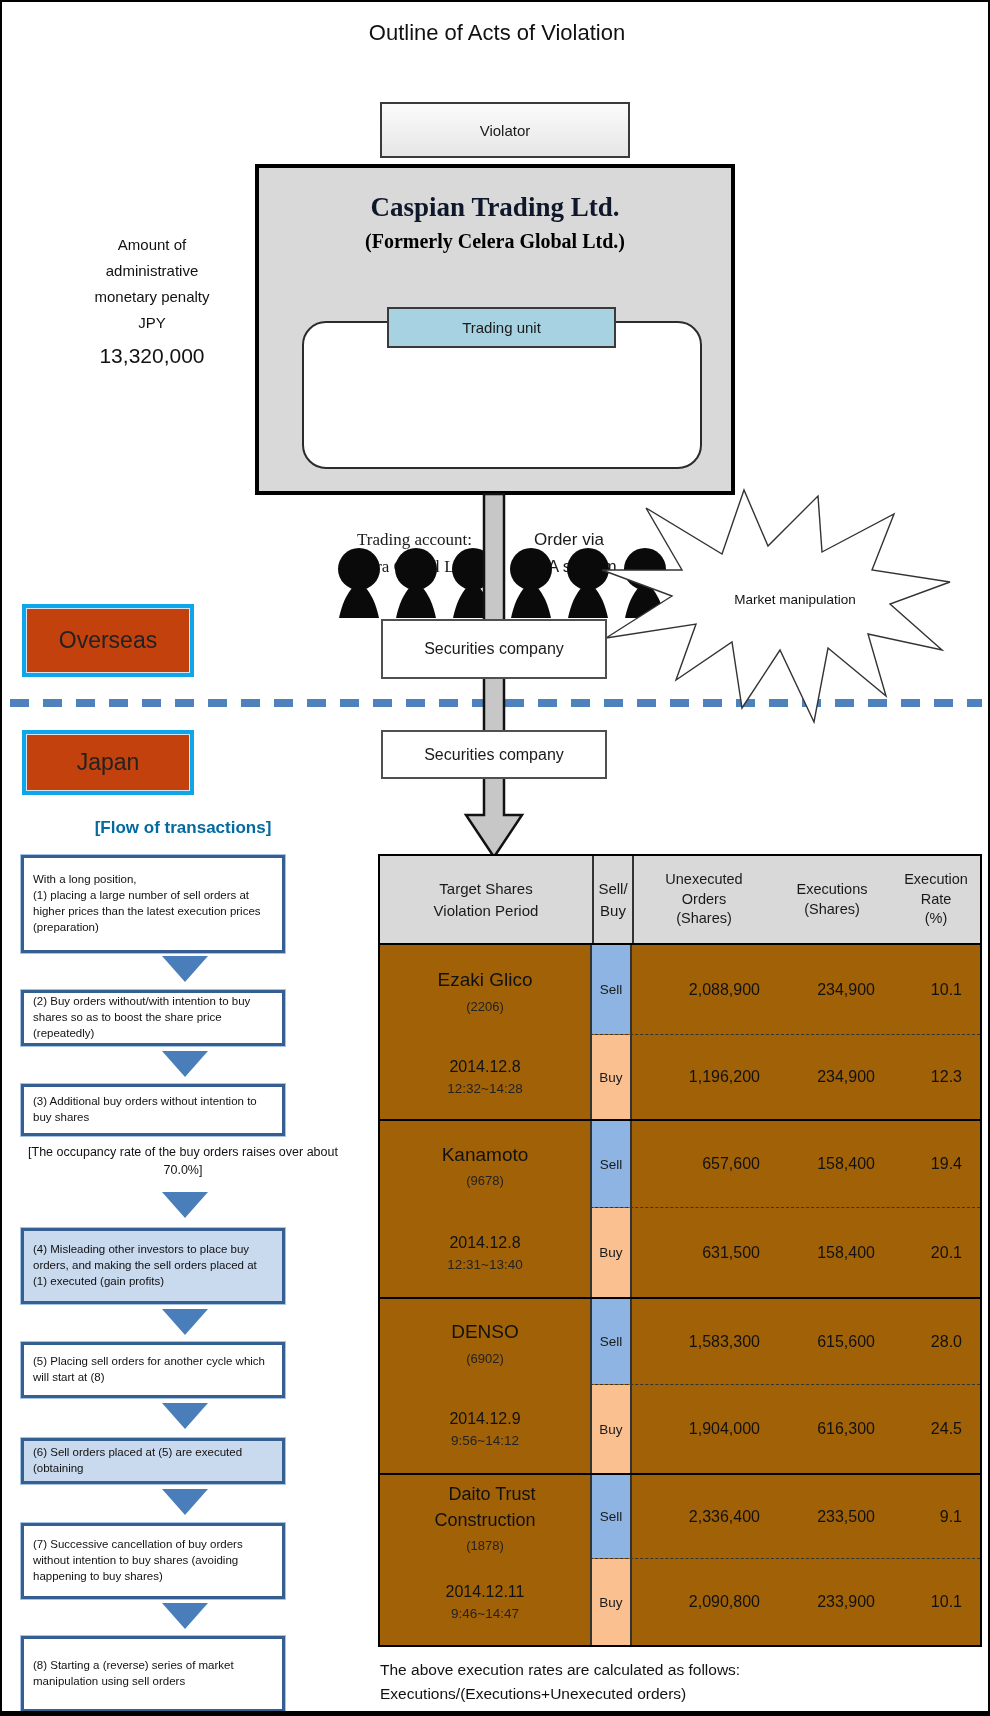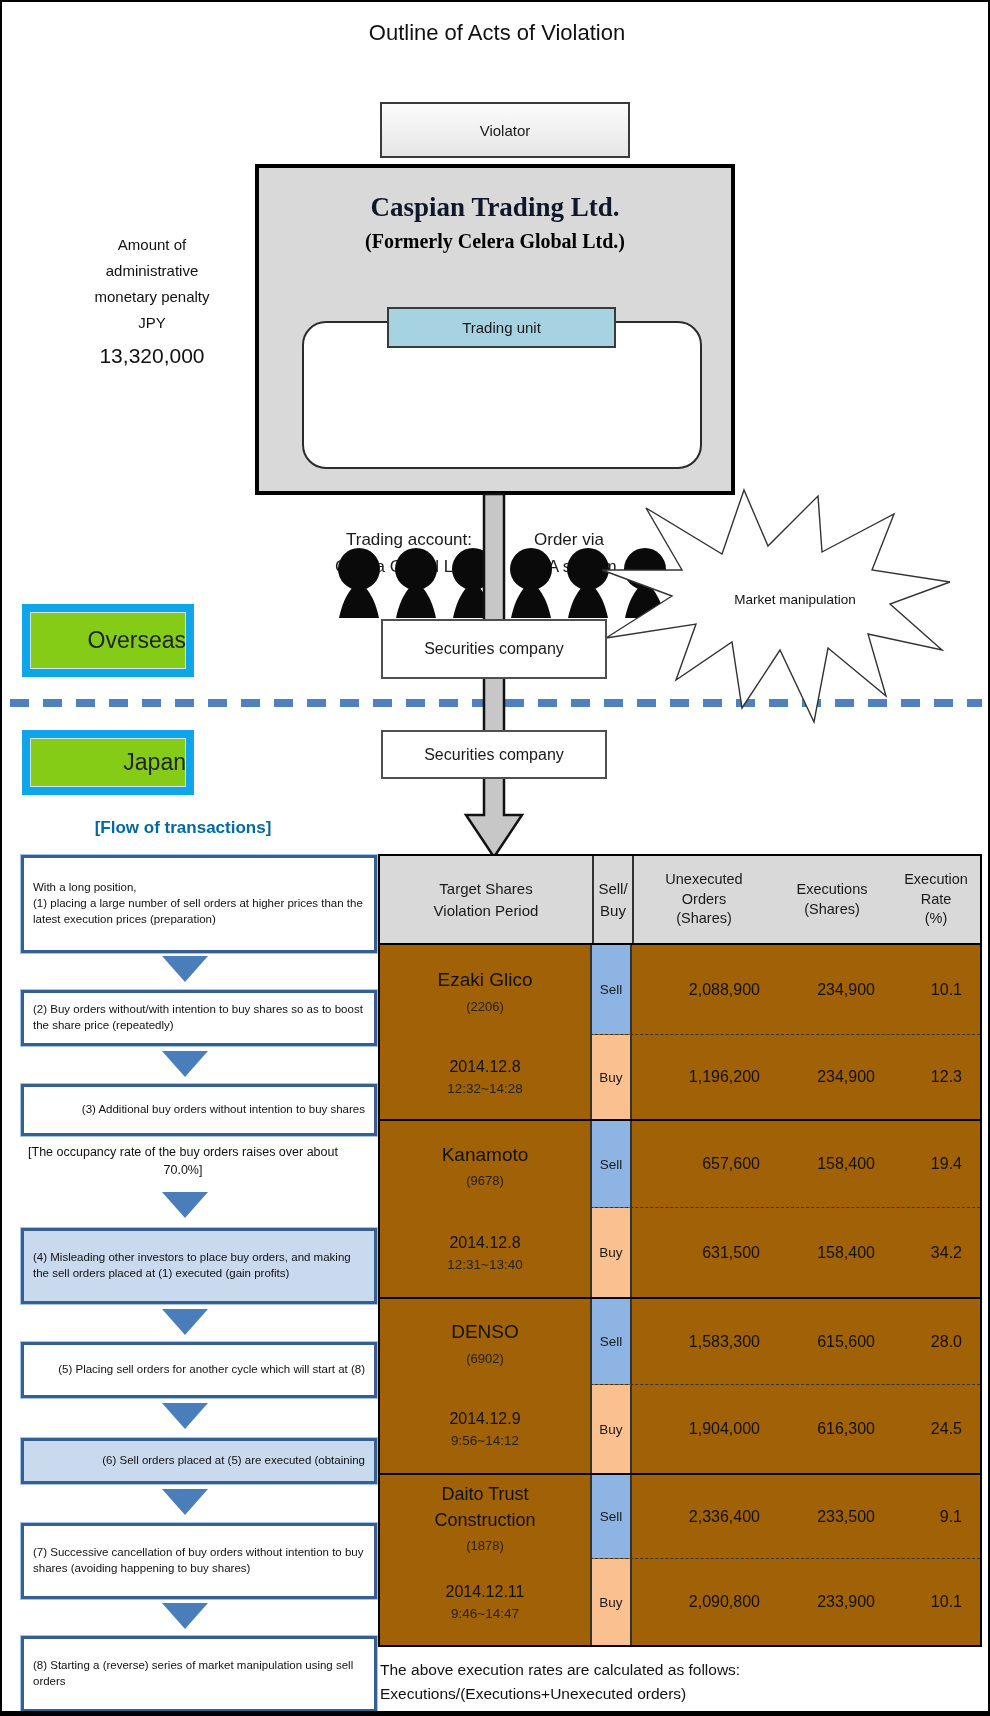--- a/index.html
+++ b/index.html
@@ -31,59 +31,59 @@
   .persons svg{display:block;}
 
   
   .penalty{left:40px;top:230px;width:220px;text-align:center;font-size:15px;line-height:26px;color:#111;}
   .penalty-amount{font-size:21px;margin-top:6px;line-height:28px;}
 
   
   .big-arrow{left:455px;top:491px;z-index:2;}
 
   
-  .acct-label{left:240px;top:524px;width:230px;text-align:right;font-size:17px;line-height:27px;}
+  .acct-label{left:240px;top:524px;width:230px;text-align:right;font-size:17px;line-height:27px;font-family:Liberation Serif, serif;}
   .dma-label{left:505px;top:524px;width:124px;text-align:center;font-size:17px;line-height:27px;}
 
   
   .starburst{left:588px;top:480px;z-index:2;}
 
   
-  .region-box{background:#84cc16;border:8px solid #0ea5e9;box-shadow:0 0 0 1px #d7e2f2 inset;box-sizing:border-box;font-size:23px;color:#222;z-index:3;justify-content:flex-end;}
+  .region-box{background:#c2410c;border:4px solid #0ea5e9;box-shadow:0 0 0 1px #d7e2f2 inset;box-sizing:border-box;font-size:23px;color:#222;z-index:3;}
   .overseas-box{left:20px;top:602px;width:172px;height:73px;}
   .japan-box{left:20px;top:728px;width:172px;height:65px;}
 
   
   .border-dashes{left:8px;top:697px;width:972px;height:8px;z-index:1;
     background:repeating-linear-gradient(90deg,#4f81bd 0 19px,transparent 19px 33px);}
 
   
   .sec-box{left:379px;width:226px;background:#fff;border:2px solid #4f4f4f;box-sizing:border-box;font-size:16px;z-index:3;}
   .sec-1{top:617px;height:60px;}
   .sec-2{top:728px;height:49px;}
 
   
   .flow-heading{left:19px;top:816px;width:324px;text-align:center;font-size:17px;font-weight:bold;color:#0369a1;}
-  .flow-box{left:19px;width:356px;background:#fff;border:3px solid #365f91;box-shadow:0 0 0 1px #a7c4e5;box-sizing:border-box;
+  .flow-box{left:19px;width:264px;background:#fff;border:3px solid #365f91;box-shadow:0 0 0 1px #a7c4e5;box-sizing:border-box;
     font-size:11.5px;line-height:1.38;color:#111;padding:6px 9px;display:flex;align-items:center;justify-content:flex-end;}
   .flow-box.hl{background:#c9d9ee;}
   .flow-arrow{left:160px;width:0;height:0;border-left:23px solid transparent;border-right:23px solid transparent;border-top:26px solid #4a7ebb;}
   .flow-note{left:10px;top:1142px;width:342px;text-align:center;font-size:12.5px;line-height:1.4;color:#111;}
 
   
   .vtable{left:376px;top:852px;width:604px;border:2px solid #000;box-sizing:border-box;background:#a16207;z-index:3;}
   .thead{display:grid;grid-template-columns:212px 42px 140px 116px 92px;height:89px;background:#d9d9d9;border-bottom:2px solid #000;box-sizing:border-box;}
   .th{display:flex;align-items:center;justify-content:center;text-align:center;font-size:15px;line-height:1.45;box-sizing:border-box;}
   .th.small{font-size:14.5px;line-height:1.35;}
   .th.sbcol{border-left:2px solid #333;border-right:2px solid #333;}
   .tgroup{display:flex;border-top:2px solid #000;box-sizing:border-box;}
   .tgroup.first{border-top:none;}
   .tg-left{width:212px;display:flex;flex-direction:column;box-sizing:border-box;}
   .tg-half{display:flex;flex-direction:column;align-items:center;justify-content:center;box-sizing:border-box;}
-  .tg-name{font-size:19px;color:#111;text-align:center;white-space:pre-line;line-height:1.45;}
+  .tg-name{font-size:19px;color:#111;text-align:right;white-space:pre-line;line-height:1.45;}
   .tg-code{font-size:13px;margin-top:5px;color:#222;}
   .tg-date{font-size:16px;color:#111;}
   .tg-time{font-size:13.5px;margin-top:5px;color:#222;}
   .tg-right{flex:1;display:flex;flex-direction:column;}
   .trow{display:grid;grid-template-columns:42px 140px 116px 92px;box-sizing:border-box;}
   .trow.sellrow{border-bottom:1px dashed #333;}
   .cell{display:flex;align-items:center;box-sizing:border-box;}
   .cell.sb{justify-content:center;font-size:13.5px;color:#1a1a1a;border-left:2px solid #333;border-right:2px solid #333;}
   .sell-bg{background:#8db4e2;}
   .buy-bg{background:#fac090;}
@@ -284,21 +284,21 @@
         <div class="trow sellrow" style="height:87px;">
           <div class="cell sb sell-bg">Sell</div>
           <div class="cell num c-unexec">657,600</div>
           <div class="cell num c-exec">158,400</div>
           <div class="cell num c-rate">19.4</div>
         </div>
         <div class="trow" style="height:89px;">
           <div class="cell sb buy-bg">Buy</div>
           <div class="cell num c-unexec">631,500</div>
           <div class="cell num c-exec">158,400</div>
-          <div class="cell num c-rate">34.2</div>
+          <div class="cell num c-rate">20.1</div>
         </div>
       </div>
     </div>
 
     <div class="tgroup">
       <div class="tg-left">
         <div class="tg-half" style="height:86px;">
           <span class="tg-name multiline">DENSO</span>
           <span class="tg-code">(6902)</span>
         </div>

